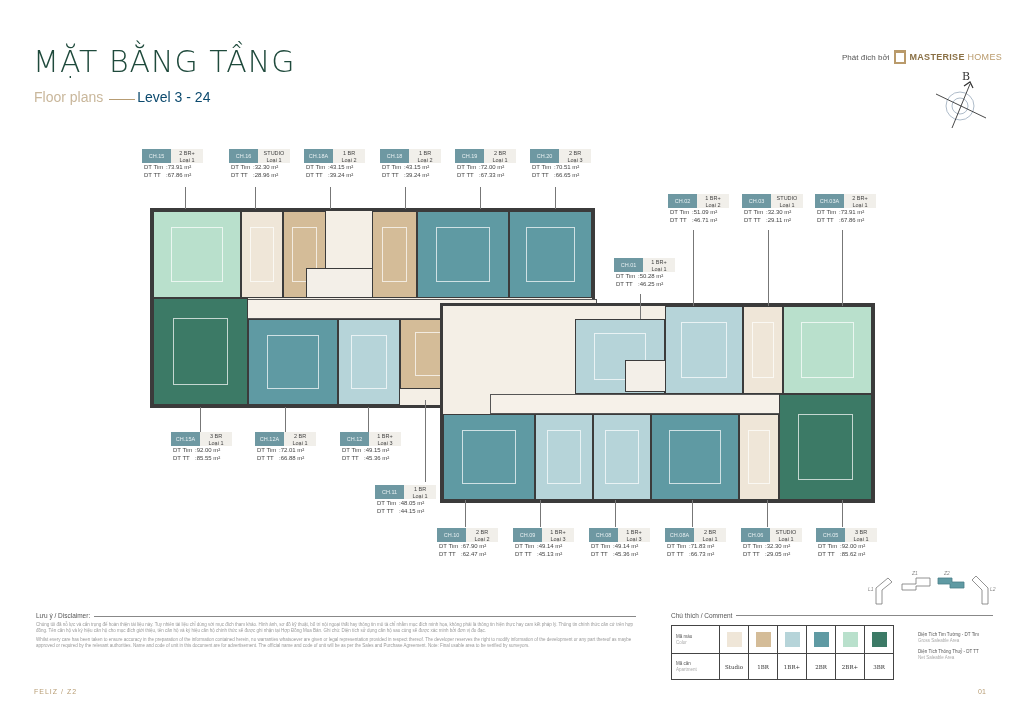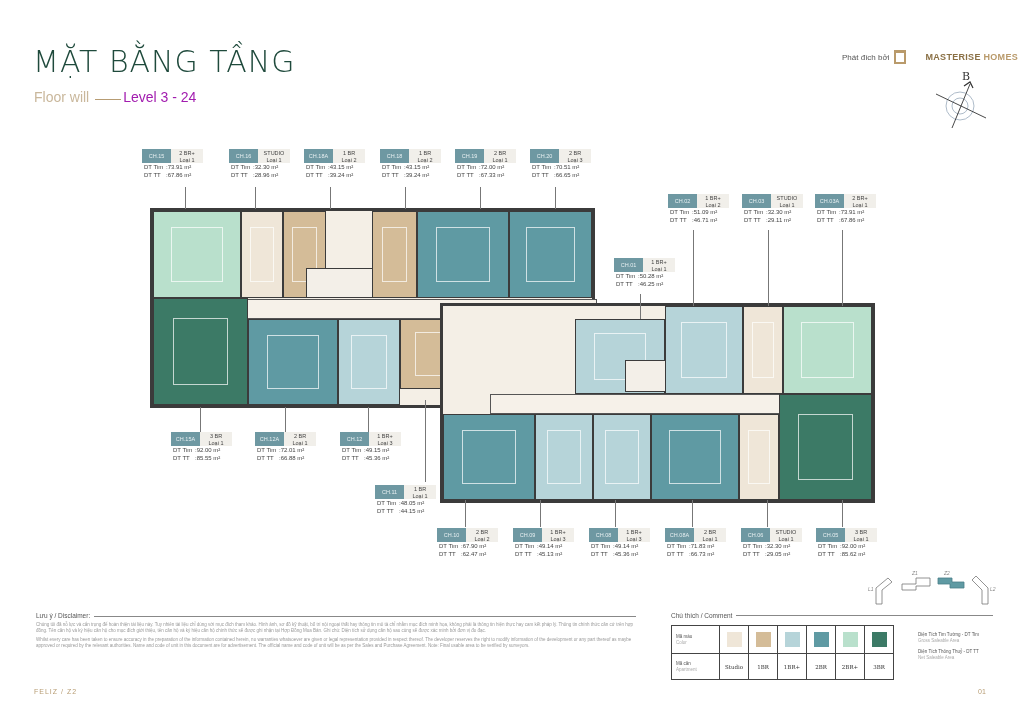--- a/index.html
+++ b/index.html
@@ -1,23 +1,23 @@
 <!DOCTYPE html>
 <html><head>
 <meta charset="utf-8">
 <style>
   * { box-sizing: border-box; margin: 0; padding: 0; }
   body { width: 1024px; height: 707px; background: #ffffff; position: relative; overflow: hidden; font-family: "Liberation Sans", sans-serif; color: #3a3a3a; }
   .title { position: absolute; left: 33px; top: 44px; font-family: "DejaVu Sans", sans-serif; font-size: 30px; font-weight: 300; letter-spacing: 1px; color: #1f4a3c; }
   .subtitle { position: absolute; left: 34px; top: 89px; font-size: 14px; color: #c9b79b; }
-  .subtitle .lvl { color: #a21caf; }
+  .subtitle .lvl { color: #0c4a6e; }
   .subtitle .line { display: inline-block; width: 26px; border-bottom: 1px solid #b79c73; margin: 0 2px 0 6px; vertical-align: 2px; }
   .brand { position: absolute; left: 842px; top: 50px; display: flex; align-items: center; gap: 4px; font-size: 8px; color: #555; }
   .brand .logo { width: 12px; height: 14px; border: 2px solid #b99a6b; border-top-width: 3px; }
-  .brand .name { color: #8a7045; font-weight: bold; font-size: 9px; letter-spacing: .3px; margin-left: 16px; }
+  .brand .name { color: #8a7045; font-weight: normal; font-size: 9px; letter-spacing: .3px; }
   .brand .name span { color: #b99a6b; }
   .compass { position: absolute; left: 930px; top: 70px; width: 60px; height: 60px; }
   .compass .b { position: absolute; left: 32px; top: 0; font-family: "DejaVu Serif", serif; font-size: 11px; color: #333; }
 
   .label { position: absolute; font-size: 6px; color: #444; }
   .label .head { display: flex; }
   .label .code { background: #6e98a2; color: #e6eff1; width: 29px; height: 14px; display: flex; align-items: center; justify-content: center; font-size: 5.5px; }
   .label .type { background: #f1efea; width: 32px; height: 14px; text-align: center; line-height: 6.5px; padding-top: 1px; font-size: 5.5px; }
   .label .row { display: flex; line-height: 8px; white-space: nowrap; }
   .label .row .k { width: 22px; margin-left: 2px; }
@@ -54,21 +54,21 @@
   .area-notes i { color: #aaa; font-style: normal; display: block; margin-bottom: 5px; }
 
   .footer-l { position: absolute; left: 34px; top: 688px; font-size: 7px; color: #b79c73; letter-spacing: 1px; }
   .footer-r { position: absolute; left: 978px; top: 688px; font-size: 7px; color: #b79c73; }
 </style>
 </head>
 <body>
 
 <div class="title">MẶT BẰNG TẦNG</div>
 <div class="subtitle">
-  <span>Floor will</span><span class="line"></span><span class="lvl">Level 3 - 24</span>
+  <span>Floor plans</span><span class="line"></span><span class="lvl">Level 3 - 24</span>
 </div>
 <div class="brand">
   <span>Phát đích bởi</span>
   <span class="logo"></span>
   <span class="name"><b>MASTERISE </b><span>HOMES</span></span>
 </div>
 <div class="compass">
   <span class="b">B</span>
   <svg width="60" height="60" viewBox="0 0 60 60">
     <circle cx="30" cy="36" r="14" fill="none" stroke="#9ab" stroke-width=".8"></circle>

